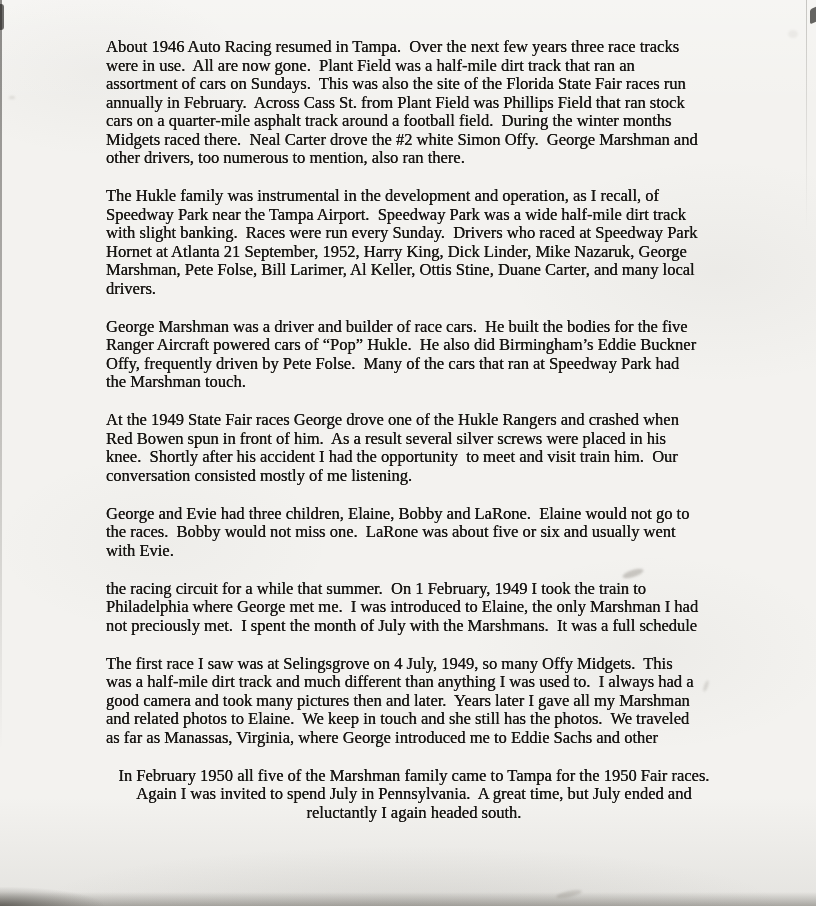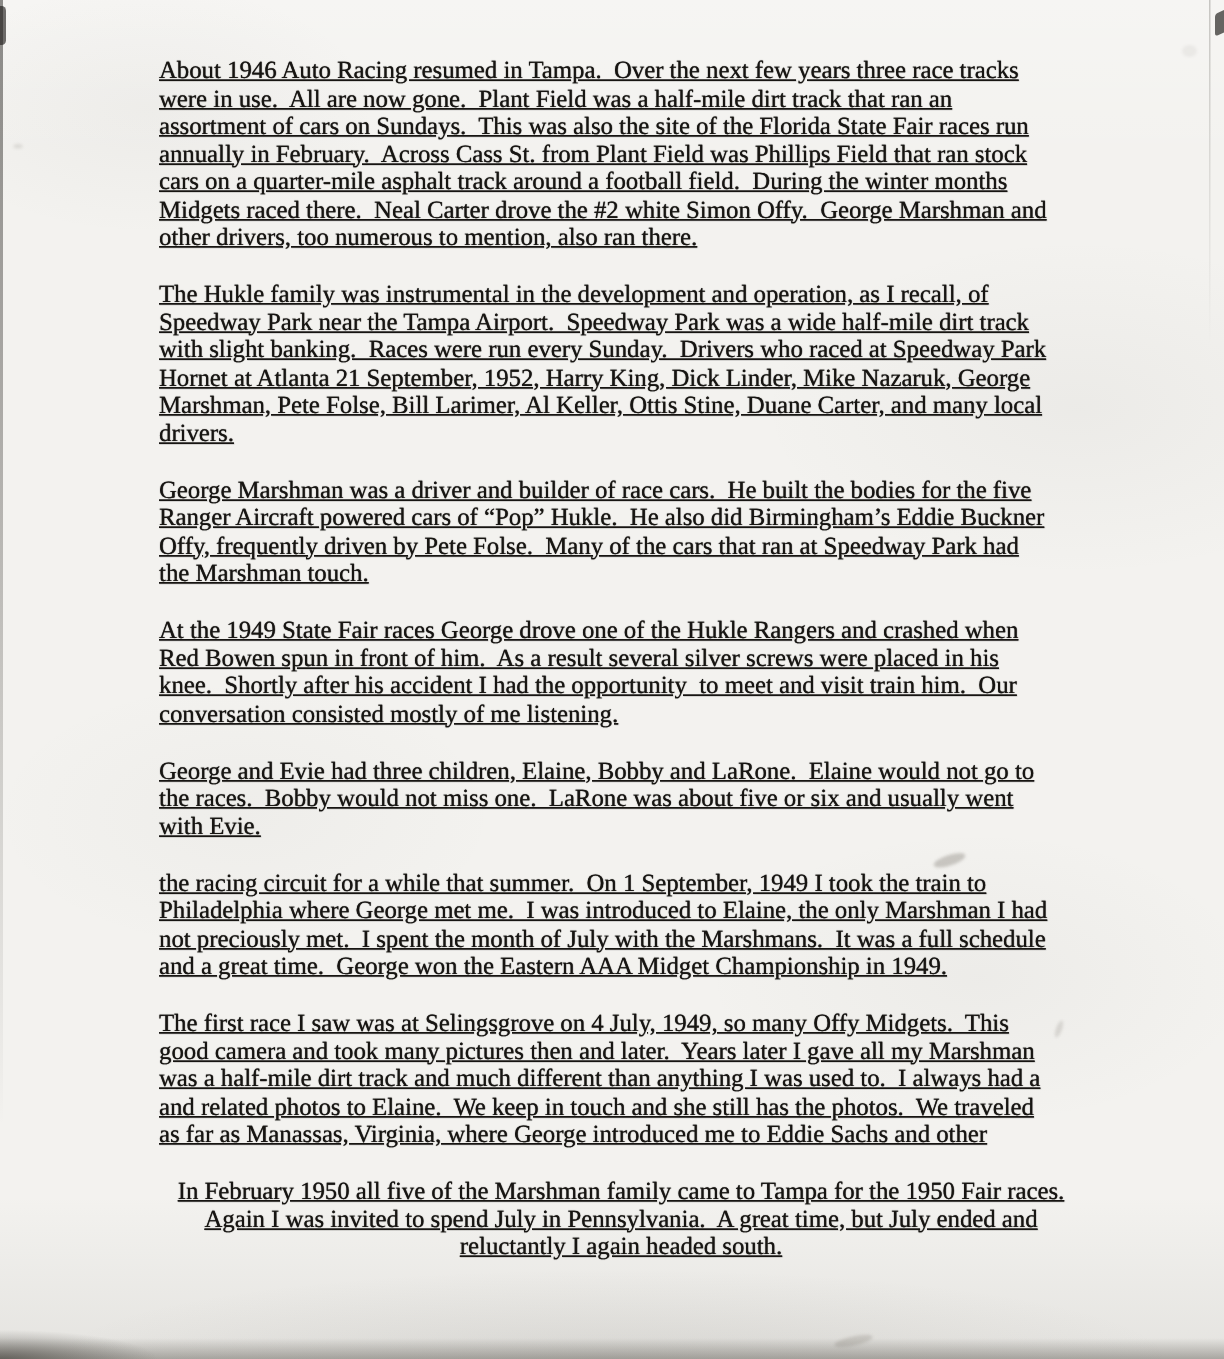--- a/index.html
+++ b/index.html
@@ -32,21 +32,21 @@
   .page-text {
     position: absolute;
     left: 106px;
     top: 38px;
     width: 616px;
     color: var(--ink, #171512);
     font-size: 16.5px;
     line-height: 18.5px;
     text-shadow: 0 0 0.6px rgba(15,14,12,0.85), 0.3px 0.3px 0 rgba(15,14,12,0.3);
   }
-  .paragraph { margin: 0 0 19.5px 0; text-decoration: underline; }
+  .paragraph { margin: 0 0 19.5px 0; }
   .paragraph:last-child { margin-bottom: 0; text-align: center; }
   .line { white-space: pre; }
 
   
   .edge-left-line {
     position: absolute; left: 0; top: 0; width: 2px; height: 750px;
     background: linear-gradient(180deg,
       rgba(50,48,45,0.55) 0%, rgba(60,58,54,0.40) 35%,
       rgba(80,78,72,0.28) 60%, rgba(0,0,0,0) 100%);
   }
@@ -119,29 +119,28 @@
       <div class="line">Red Bowen spun in front of him.  As a result several silver screws were placed in his</div>
       <div class="line">knee.  Shortly after his accident I had the opportunity  to meet and visit train him.  Our</div>
       <div class="line">conversation consisted mostly of me listening.</div>
     </div>
     <div class="paragraph">
       <div class="line">George and Evie had three children, Elaine, Bobby and LaRone.  Elaine would not go to</div>
       <div class="line">the races.  Bobby would not miss one.  LaRone was about five or six and usually went</div>
       <div class="line">with Evie.</div>
     </div>
     <div class="paragraph">
-      <div class="line">the racing circuit for a while that summer.  On 1 September, 1949 I took the train to</div>
+      <div class="line">the racing circuit for a while that summer.  On 1 February, 1949 I took the train to</div>
       <div class="line">Philadelphia where George met me.  I was introduced to Elaine, the only Marshman I had</div>
       <div class="line">not preciously met.  I spent the month of July with the Marshmans.  It was a full schedule</div>
-      <div class="line">and a great time.  George won the Eastern AAA Midget Championship in 1949.</div>
     </div>
     <div class="paragraph">
       <div class="line">The first race I saw was at Selingsgrove on 4 July, 1949, so many Offy Midgets.  This</div>
+      <div class="line">was a half-mile dirt track and much different than anything I was used to.  I always had a</div>
       <div class="line">good camera and took many pictures then and later.  Years later I gave all my Marshman</div>
-      <div class="line">was a half-mile dirt track and much different than anything I was used to.  I always had a</div>
       <div class="line">and related photos to Elaine.  We keep in touch and she still has the photos.  We traveled</div>
       <div class="line">as far as Manassas, Virginia, where George introduced me to Eddie Sachs and other</div>
     </div>
     <div class="paragraph">
       <div class="line">In February 1950 all five of the Marshman family came to Tampa for the 1950 Fair races.</div>
       <div class="line">Again I was invited to spend July in Pennsylvania.  A great time, but July ended and</div>
       <div class="line">reluctantly I again headed south.</div>
     </div>
   </main>
 

